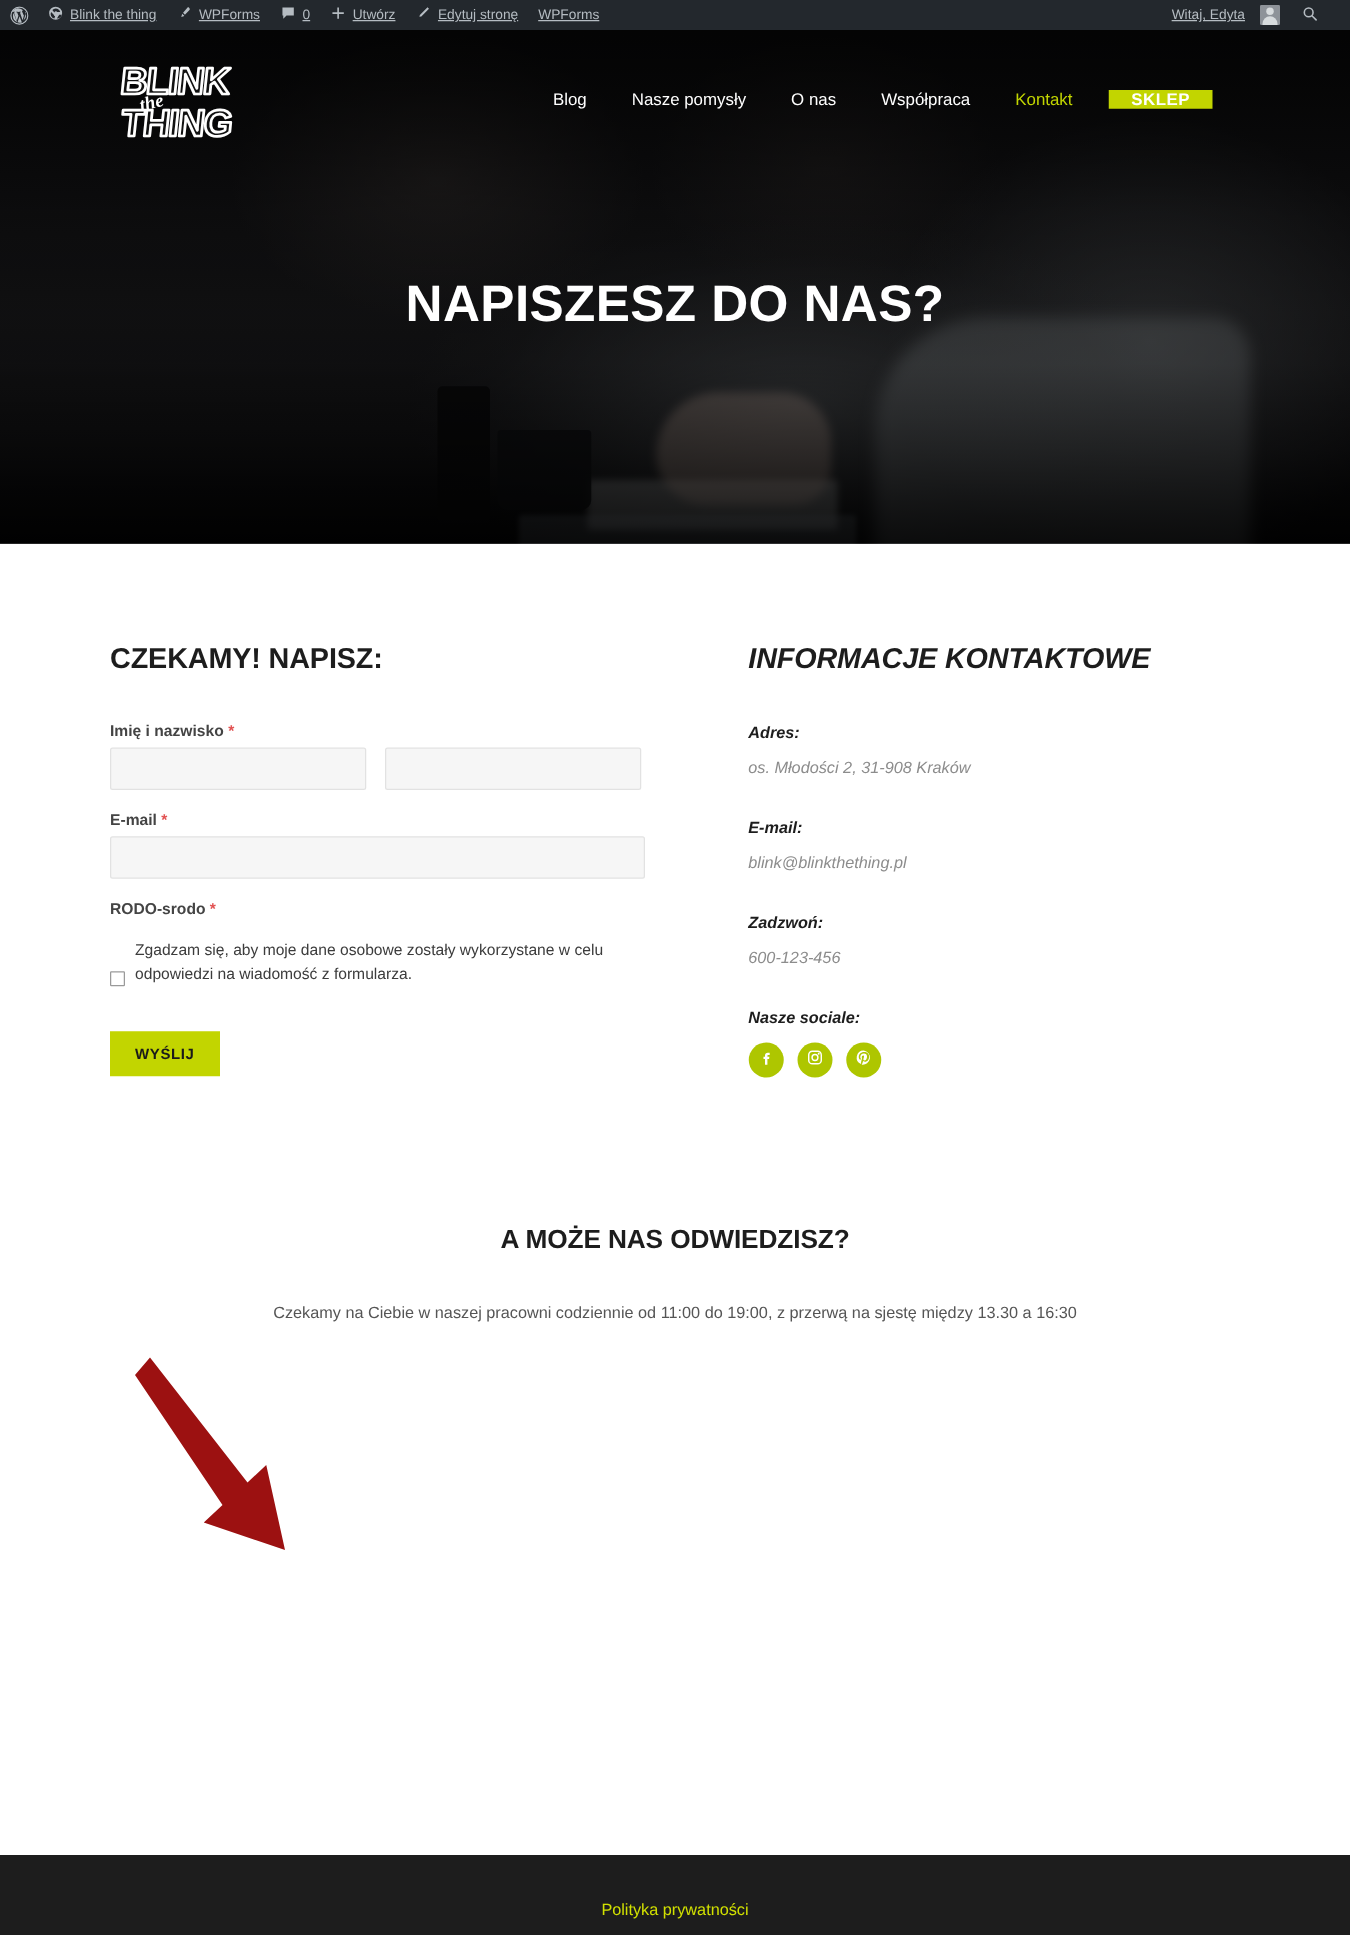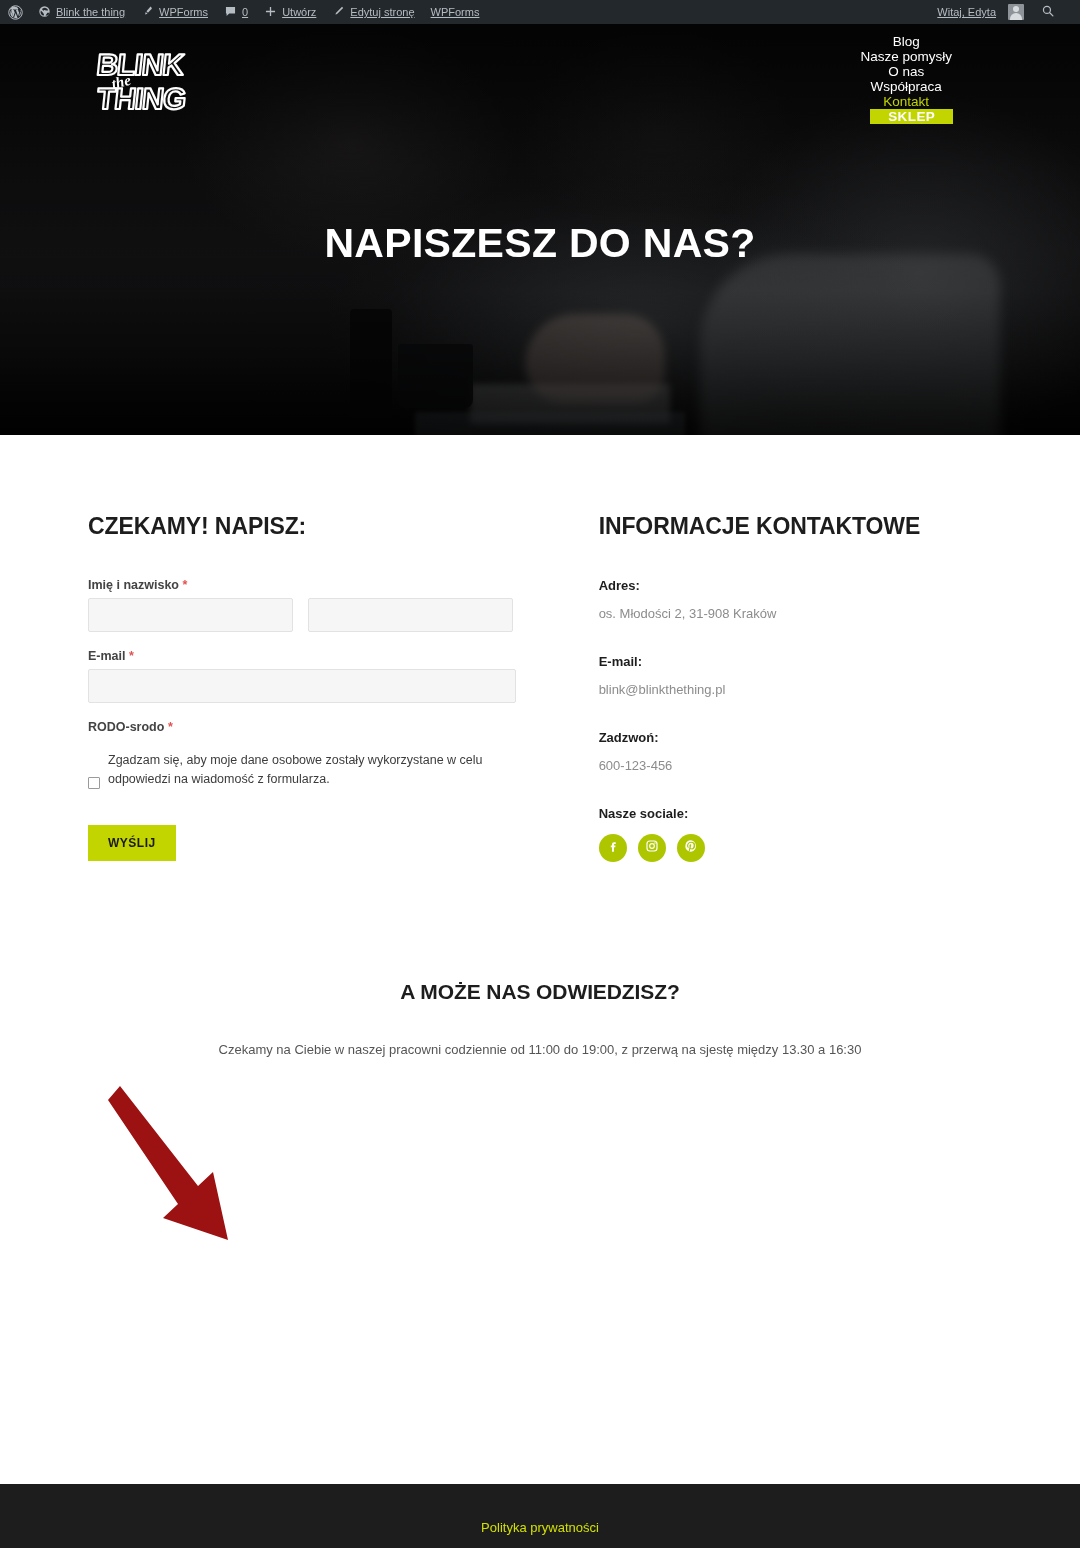--- a/index.html
+++ b/index.html
@@ -94,21 +94,21 @@
     height: 110px; display: flex; align-items: center;
     padding: 0 110px 0 88px;
   }
   .logo {
     width: 142px; height: 72px;
     display: flex; flex-direction: column; align-items: center;
     justify-content: center; position: relative;
   }
   .logo svg { display: block; }
   .nav {
-    margin-left: auto; display: flex; align-items: center; gap: 0; flex-direction: column;
+    margin-left: auto; display: flex; align-items: center; gap: 0;
   }
   .nav a {
     color: #ffffff; text-decoration: none; font-size: 13.5px;
     padding: 0 18px; white-space: nowrap;
   }
   .nav a.active { color: #c2d500; }
   .shop-btn {
     margin-left: 11px;
     background: #c2d500; color: #1a1a1a;
     font-size: 12px; font-weight: bold; letter-spacing: .4px;
@@ -122,21 +122,21 @@
     font-family: "Liberation Sans", sans-serif;
   }
 
   
   .main {
     width: 1080px; padding: 0 88px;
     position: relative;
   }
   .cols { display: flex; padding-top: 78px; }
   .col-left { width: 445px; }
-  .col-right { width: 400px; margin-left: 73px; }
+  .col-right { width: 400px; margin-left: 73px; font-style: italic; }
 
   h2.sec {
     font-size: 23px; font-weight: bold; color: #1d1d1d;
     letter-spacing: -0.1px; margin-bottom: 38px;
     font-family: "Liberation Sans", sans-serif;
   }
 
   .field { margin-bottom: 17px; }
   .flabel {
     font-size: 12.5px; font-weight: bold; color: #444;

